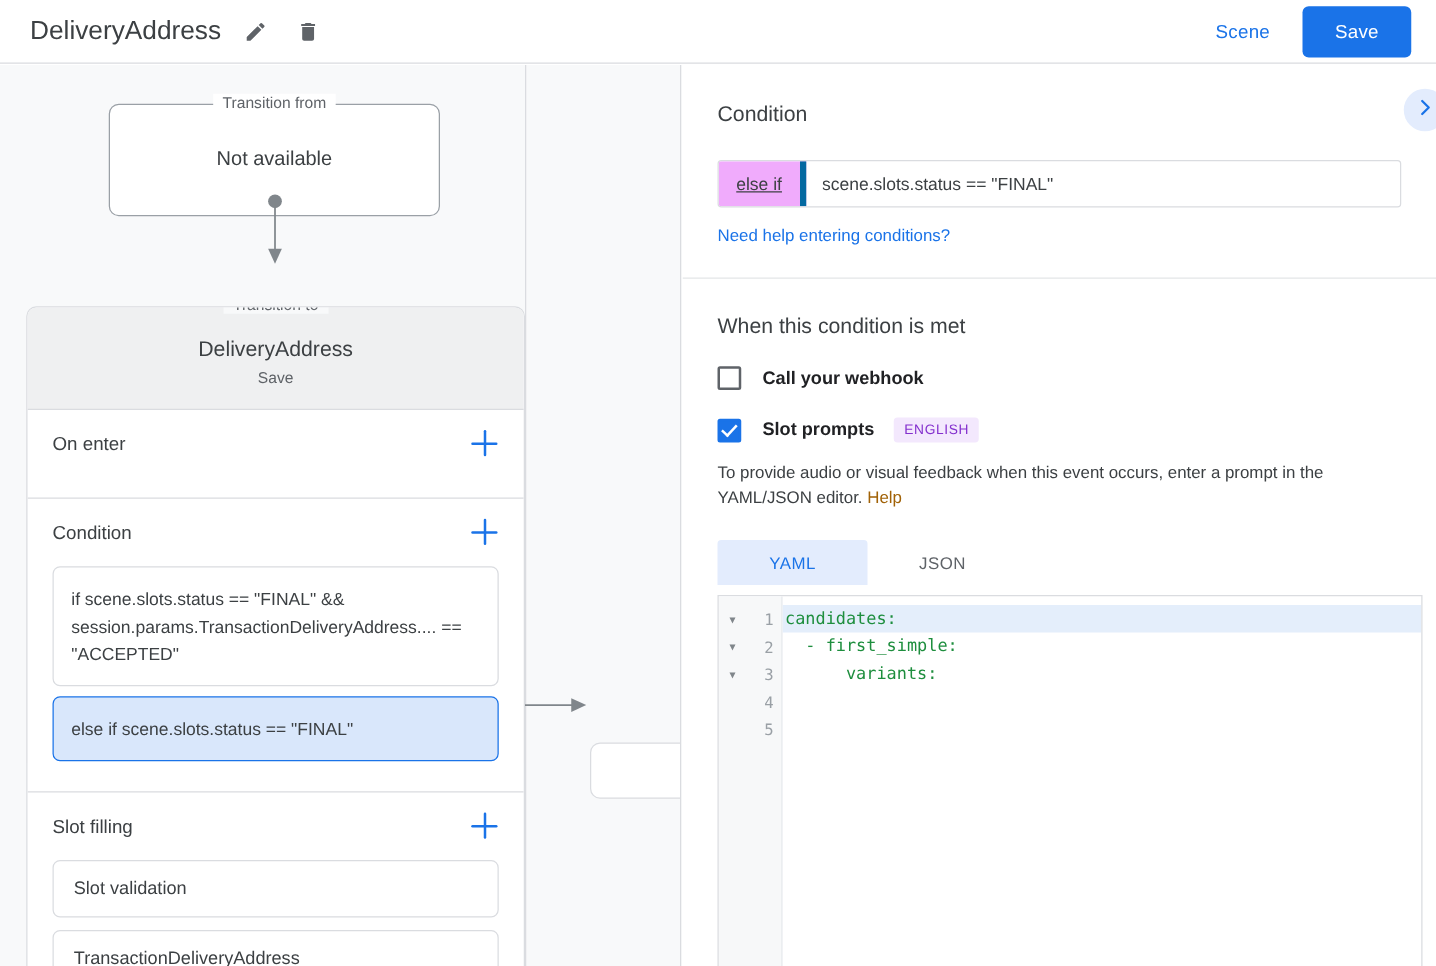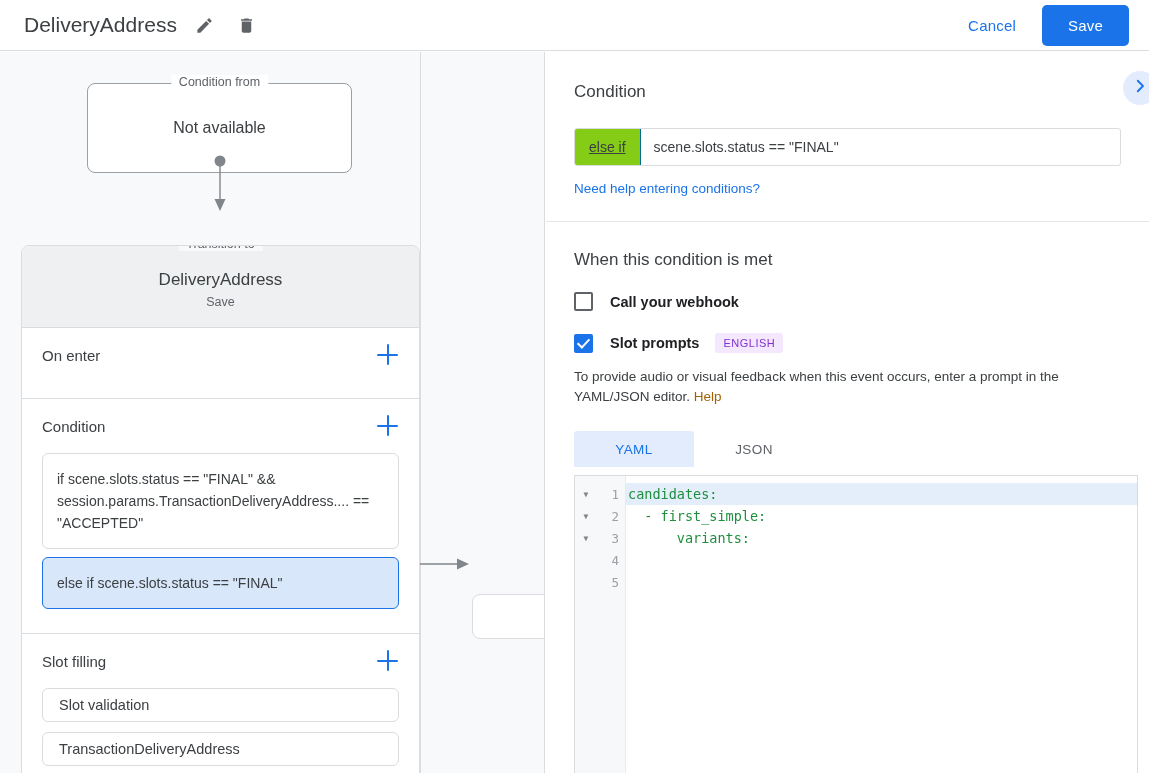--- a/index.html
+++ b/index.html
@@ -104,21 +104,21 @@
   .cond-item {
     border: 1px solid #dadce0; border-radius: 6px; background: #fff;
     padding: 14px 14px; font-size: 14px; color: #3c4043; line-height: 22px;
     margin-bottom: 8px; cursor: pointer; word-break: break-word;
   }
   .cond-item.selected {
     background: #d9e7fb; border: 1px solid #1a73e8;
   }
   .slot-item {
     border: 1px solid #dadce0; border-radius: 6px; background: #fff;
-    padding: 0 16px; height: 34px; display: flex; align-items: center;
+    padding: 0 16px; height: 46px; display: flex; align-items: center;
     font-size: 14.5px; color: #3c4043; margin-bottom: 10px; cursor: pointer;
   }
 
   
   .node-ghost {
     position: absolute; left: 472px; top: 542px; width: 120px; height: 45px;
     background: #ffffff; border: 1px solid #dadce0; border-radius: 8px;
   }
 
   
@@ -135,21 +135,21 @@
     background: #e3ecfd; display: flex; align-items: center; justify-content: center;
     cursor: pointer;
   }
 
   .cond-input-row {
     display: flex; margin-top: 26px;
     border: 1px solid #dadce0; border-radius: 3px; overflow: hidden;
     height: 38px; background: #fff;
   }
   .cond-prefix {
-    background: #84cc16; border-right: 1px solid #0369a1;
+    background: #f0abfc; border-right: 5px solid #0369a1;
     display: flex; align-items: center; padding: 0 14px;
     font-size: 14px; color: #3c4043; white-space: nowrap; text-decoration: underline;
   }
   .cond-value {
     flex: 1; border: none; outline: none; background: transparent;
     padding: 0 13px; font-size: 14px; color: #3c4043;
     font-family: "Liberation Sans", sans-serif;
   }
   .help-link {
     display: inline-block; margin-top: 15px;
@@ -233,30 +233,30 @@
   <div class="hdr-icon-btn">
     <span>
       <svg width="19" height="19" viewBox="0 0 24 24" fill="#5f6368">
         <path d="M6 19c0 1.1.9 2 2 2h8c1.1 0 2-.9 2-2V7H6v12zM19 4h-3.5l-1-1h-5l-1 1H5v2h14V4z"></path>
       </svg>
     </span>
   </div>
 
   <div id="topbar-spacer"></div>
 
-  <button id="cancel-btn">Cancel</button>
+  <button id="cancel-btn">Scene</button>
   <button id="save-btn">Save</button>
 </div>
 
 <div id="graph-pane">
 
   <div id="graph-vline"></div>
 
   <div class="node-from">
-    <div class="node-legend">Condition from</div>
+    <div class="node-legend">Transition from</div>
     <div class="node-from-label">Not available</div>
   </div>
 
   <svg id="edge-svg">
     <circle cx="220" cy="109" r="5.5" fill="#80868b"></circle>
     <line x1="220" y1="109" x2="220" y2="148" stroke="#80868b" stroke-width="1.4"></line>
     <polygon points="220,159 214.5,147 225.5,147" fill="#80868b"></polygon>
     <circle cx="401" cy="512" r="5.5" fill="#80868b"></circle>
     <line x1="401" y1="512" x2="458" y2="512" stroke="#80868b" stroke-width="1.4"></line>
     <polygon points="469,512 457,506.5 457,517.5" fill="#80868b"></polygon>

